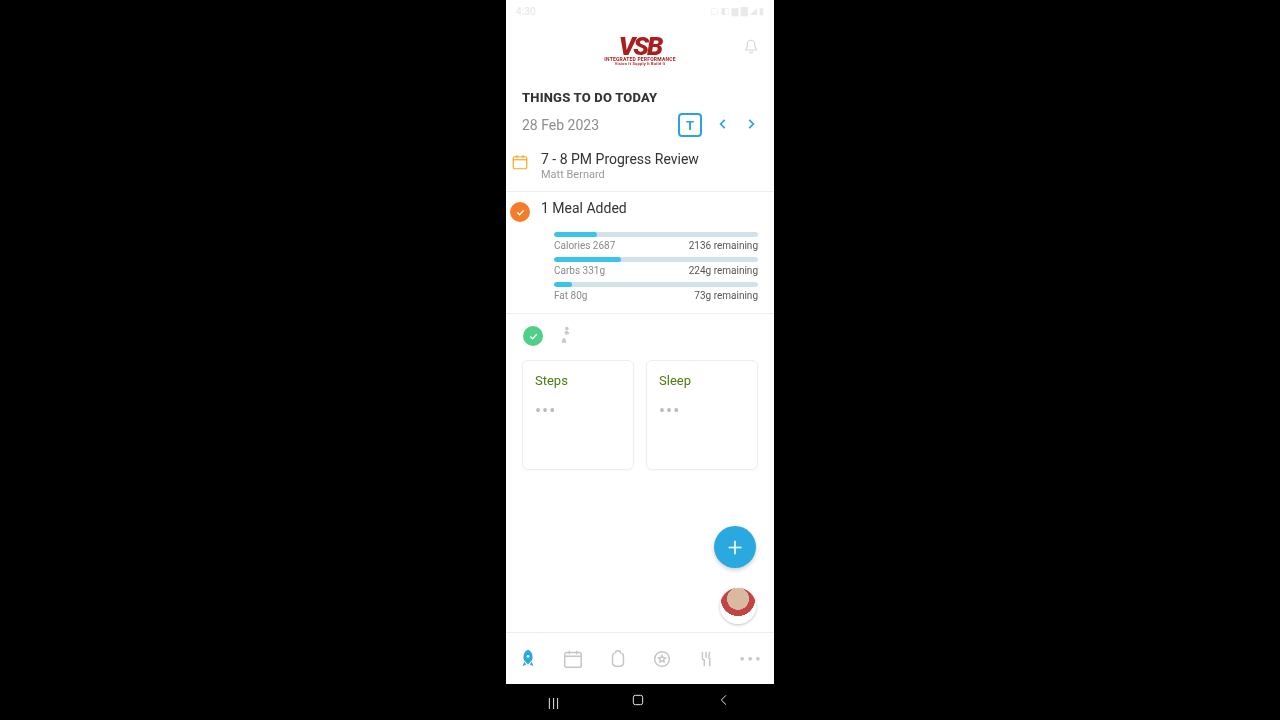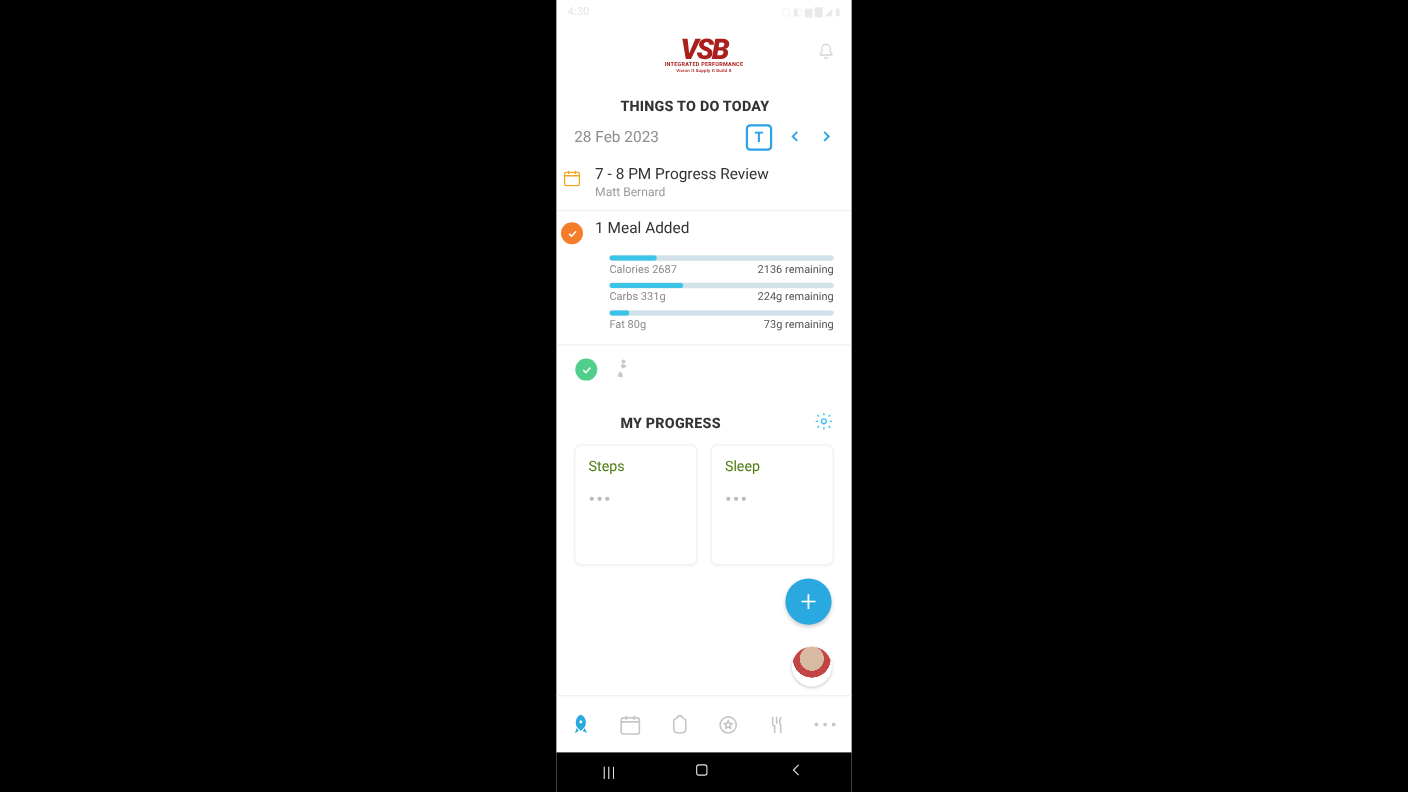--- a/index.html
+++ b/index.html
@@ -17,21 +17,21 @@
   .logo { text-align: center; line-height: 1; }
   .logo-main { font-weight: 900; font-size: 26px; color: #aa1e1e; letter-spacing: -2px; font-style: italic; position: relative; }
   .logo-sub { font-size: 5px; color: #aa1e1e; font-weight: 700; letter-spacing: 0.2px; margin-top: -2px; }
   .logo-sub2 { font-size: 4px; color: #aa1e1e; font-weight: 600; letter-spacing: 0.2px; }
   .bell { position: absolute; right: 14px; top: 50%; transform: translateY(-50%); color: #d6d6d6; }
   .bell svg { width: 18px; height: 18px; }
 
   
   .content { flex: 1; overflow: hidden; background: #fff; }
 
-  .section-title { font-size: 13px; font-weight: 800; color: #333; letter-spacing: 0.2px; padding: 14px 16px 8px 16px; margin-left: 42px; }
+  .section-title { font-size: 13px; font-weight: 800; color: #333; letter-spacing: 0.2px; padding: 14px 16px 8px 16px; }
 
   .date-row { display: flex; align-items: center; justify-content: space-between; padding: 0 16px 6px 16px; }
   .date-text { color: #8d8d8d; font-size: 14px; }
   .date-ctrls { display: flex; align-items: center; gap: 14px; }
   .tbox { width: 24px; height: 24px; border: 2px solid #2aa3e6; border-radius: 4px; display: flex; align-items: center; justify-content: center; color: #2aa3e6; font-weight: 700; font-size: 13px; }
   .chev { color: #2aa3e6; }
   .chev svg { width: 14px; height: 14px; stroke: #2aa3e6; stroke-width: 3; fill: none; }
 
   .item { padding: 8px 16px 10px 3px; border-bottom: 1px solid #eee; display: flex; gap: 10px; }
   .item:last-child { border-bottom: none; }
@@ -207,29 +207,20 @@
           </span>
         </span>
         <span class="fit-icon">
           <svg viewBox="0 0 24 24">
               <circle cx="14" cy="5" r="2"></circle>
               <path d="M8 20l2-5 3 2v4M13 12l-2-3 3-2 3 3 3-1M6 13l3-1"></path>
             </svg>
         </span>
       </div>
 
-      <div class="prog-head">
-        <span class="section-title" style="padding:0;">MY PROGRESS</span>
-        <span class="gear">
-          <svg viewBox="0 0 24 24">
-              <circle cx="12" cy="12" r="3" fill="none" stroke="#3cc3e8" stroke-width="1.6"></circle>
-              <path d="M12 2v3M12 19v3M4.2 4.2l2.1 2.1M17.7 17.7l2.1 2.1M2 12h3M19 12h3M4.2 19.8l2.1-2.1M17.7 6.3l2.1-2.1" stroke="#3cc3e8" stroke-width="1.6"></path>
-            </svg>
-        </span>
-      </div>
 
       <div class="cards" id="cards">
           <div class="card">
             <div class="card-title">Steps</div>
             <div class="dots3">•••</div>
           </div>
           <div class="card">
             <div class="card-title">Sleep</div>
             <div class="dots3">•••</div>
           </div>

